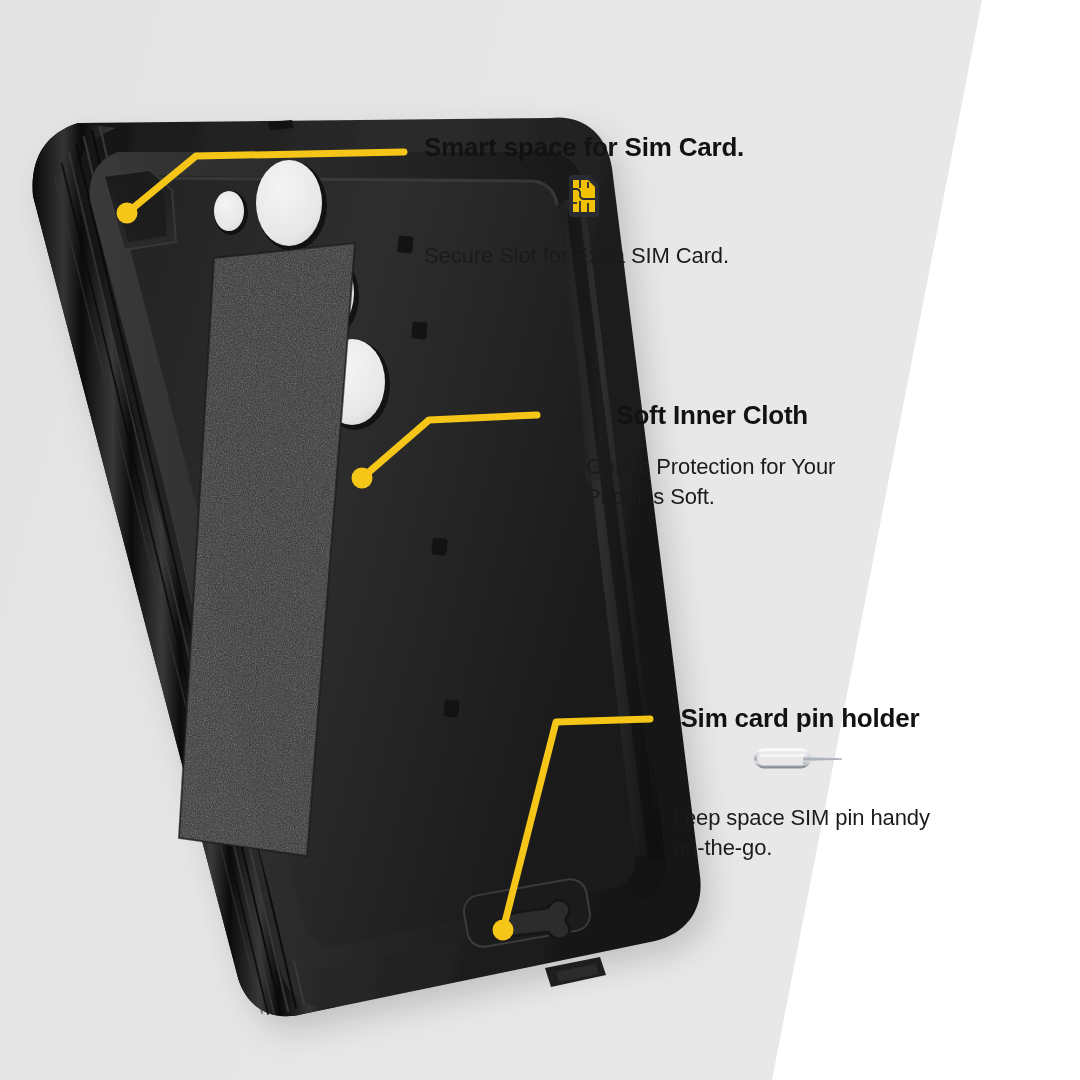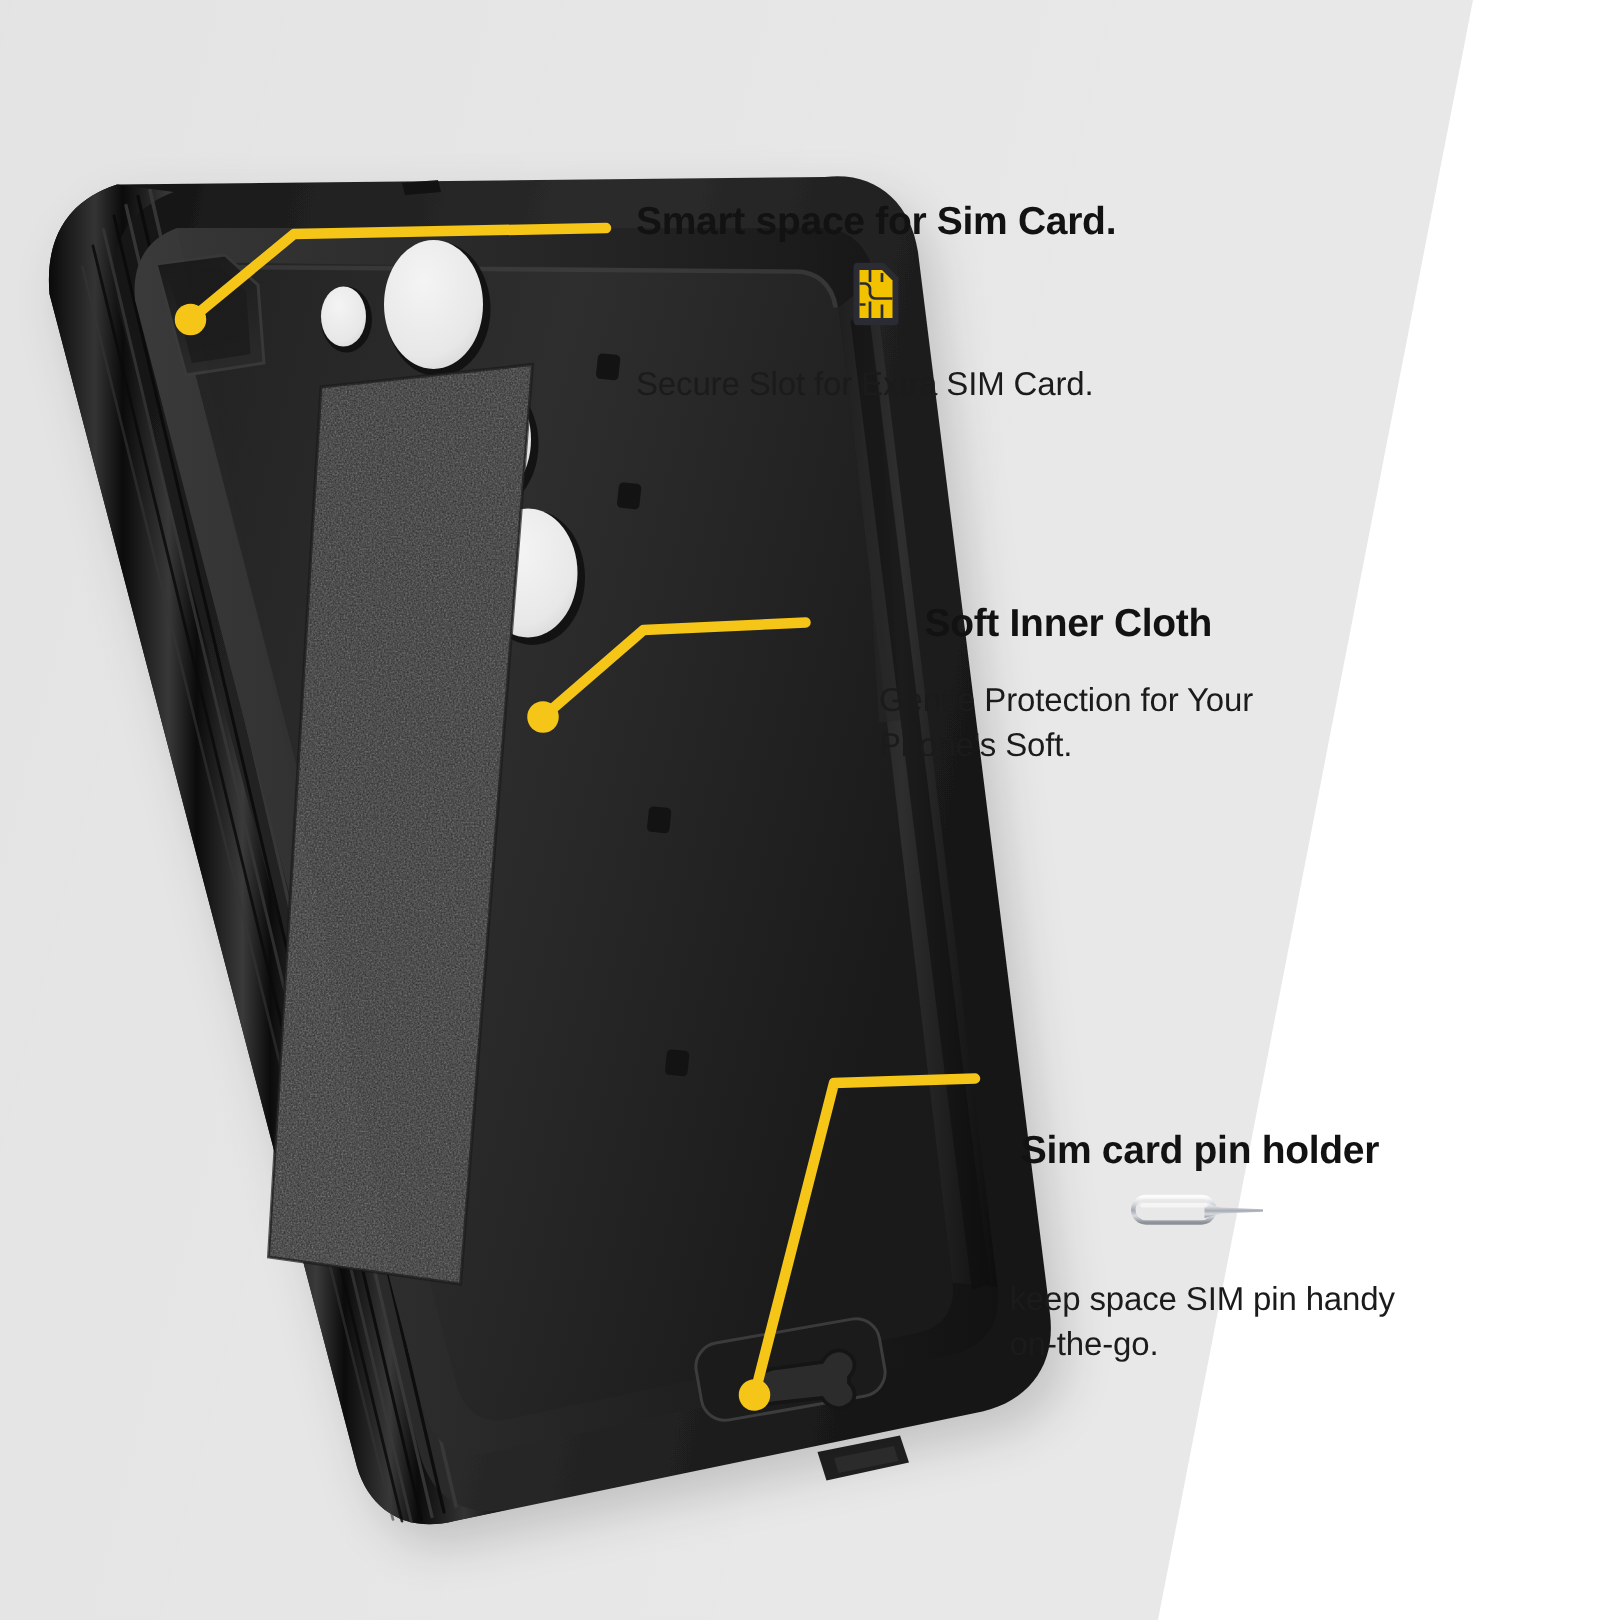--- a/index.html
+++ b/index.html
@@ -70,21 +70,21 @@
     letter-spacing: -0.1px;
     white-space: pre-line;
   }
 
   #callout-sim          { left: 424px; top: 134px; }
   #callout-sim .callout-body   { margin-top: 18px; margin-left: 0px; }
 
   #callout-cloth        { left: 553px; top: 402px; margin-left: 36px; }
   #callout-cloth .callout-body { margin-top: 23px; margin-left: -3px; }
 
-  #callout-pin          { left: 670px; top: 705px; margin-top: 48px; }
+  #callout-pin          { left: 670px; top: 705px; }
   #callout-pin .callout-body   { margin-top: 25px; margin-left: 3px; }
 
   
   .icon-sim { display: block; }
   .icon-pin { display: block; }
 
   
   .leader-svg {
     position: absolute;
     left: 0;

